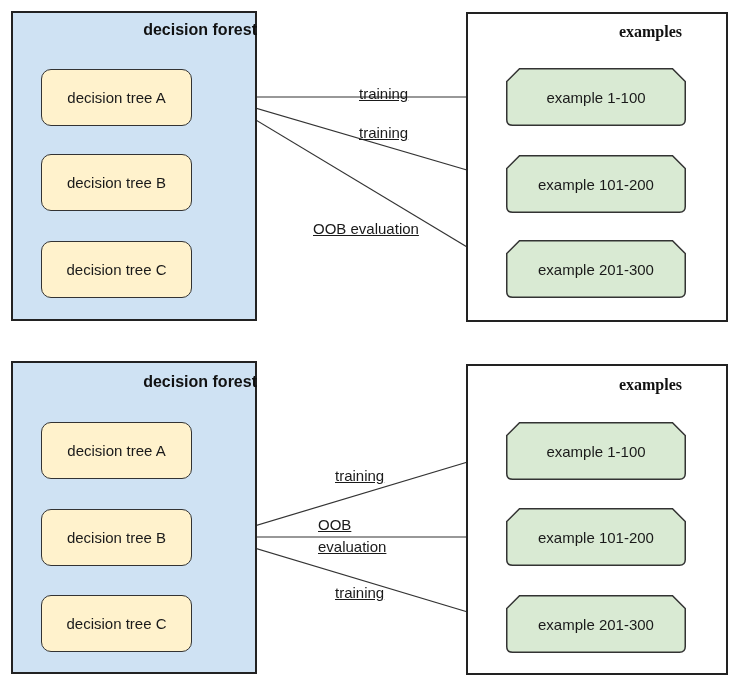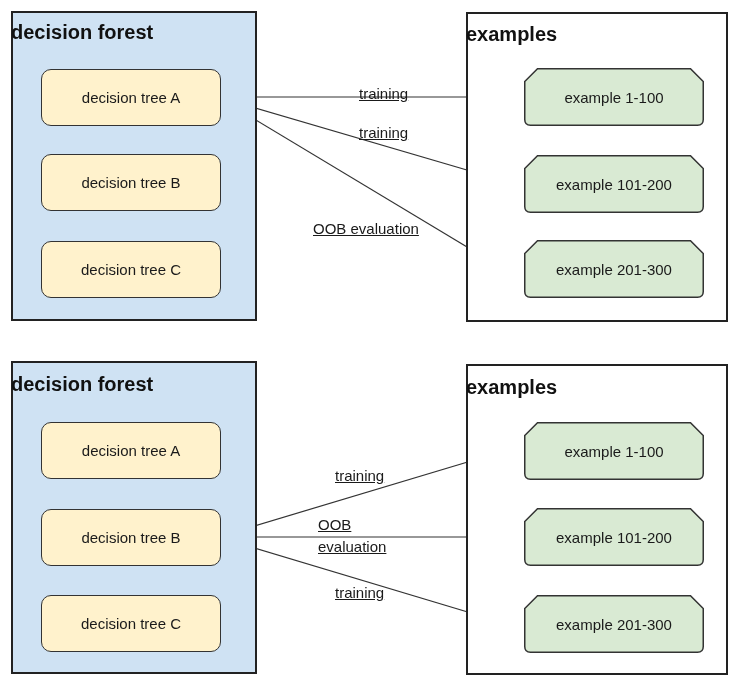--- a/index.html
+++ b/index.html
@@ -20,38 +20,38 @@
     overflow: hidden;
   }
   .container-box {
     position: absolute;
     border: 2px solid #222222;
   }
   .forest-box { background: var(--forest-fill); left: 11px; width: 246px; }
   .examples-box { background: #ffffff; left: 466px; width: 262px; }
   .box-title {
     position: absolute;
-    font-size: 20px;
+    font-size: 16px;
     font-weight: bold;
-    text-align: left;
+    text-align: right;
     color: #111111;
   }
   .forest-title { left: 11px; width: 246px; }
-  .examples-title { left: 466px; width: 216px; }
+  .examples-title { left: 466px; width: 216px; font-family: Liberation Serif, serif; }
   .tree-node {
     position: absolute;
-    left: 41px; width: 180px; height: 57px;
+    left: 41px; width: 151px; height: 57px;
     background: var(--node-fill);
     border: 1.5px solid var(--border);
     border-radius: 10px;
     display: flex; align-items: center; justify-content: center;
   }
   .example-node {
     position: absolute;
-    left: 524px; width: 180px; height: 58px;
+    left: 506px; width: 180px; height: 58px;
   }
   .example-node svg { position: absolute; left: 0; top: 0; }
   .node-label {
     position: relative;
     font-size: 15px;
     color: var(--text);
     text-align: center;
     z-index: 2;
   }
   .example-node .node-label {

